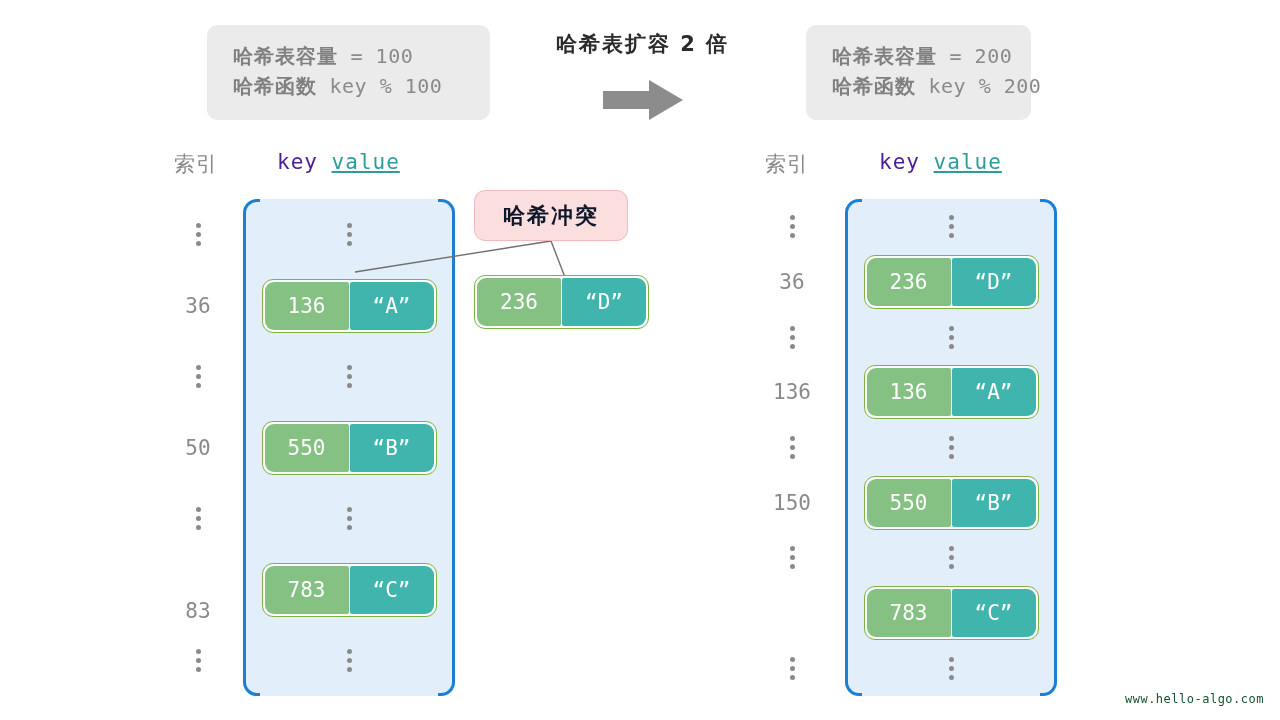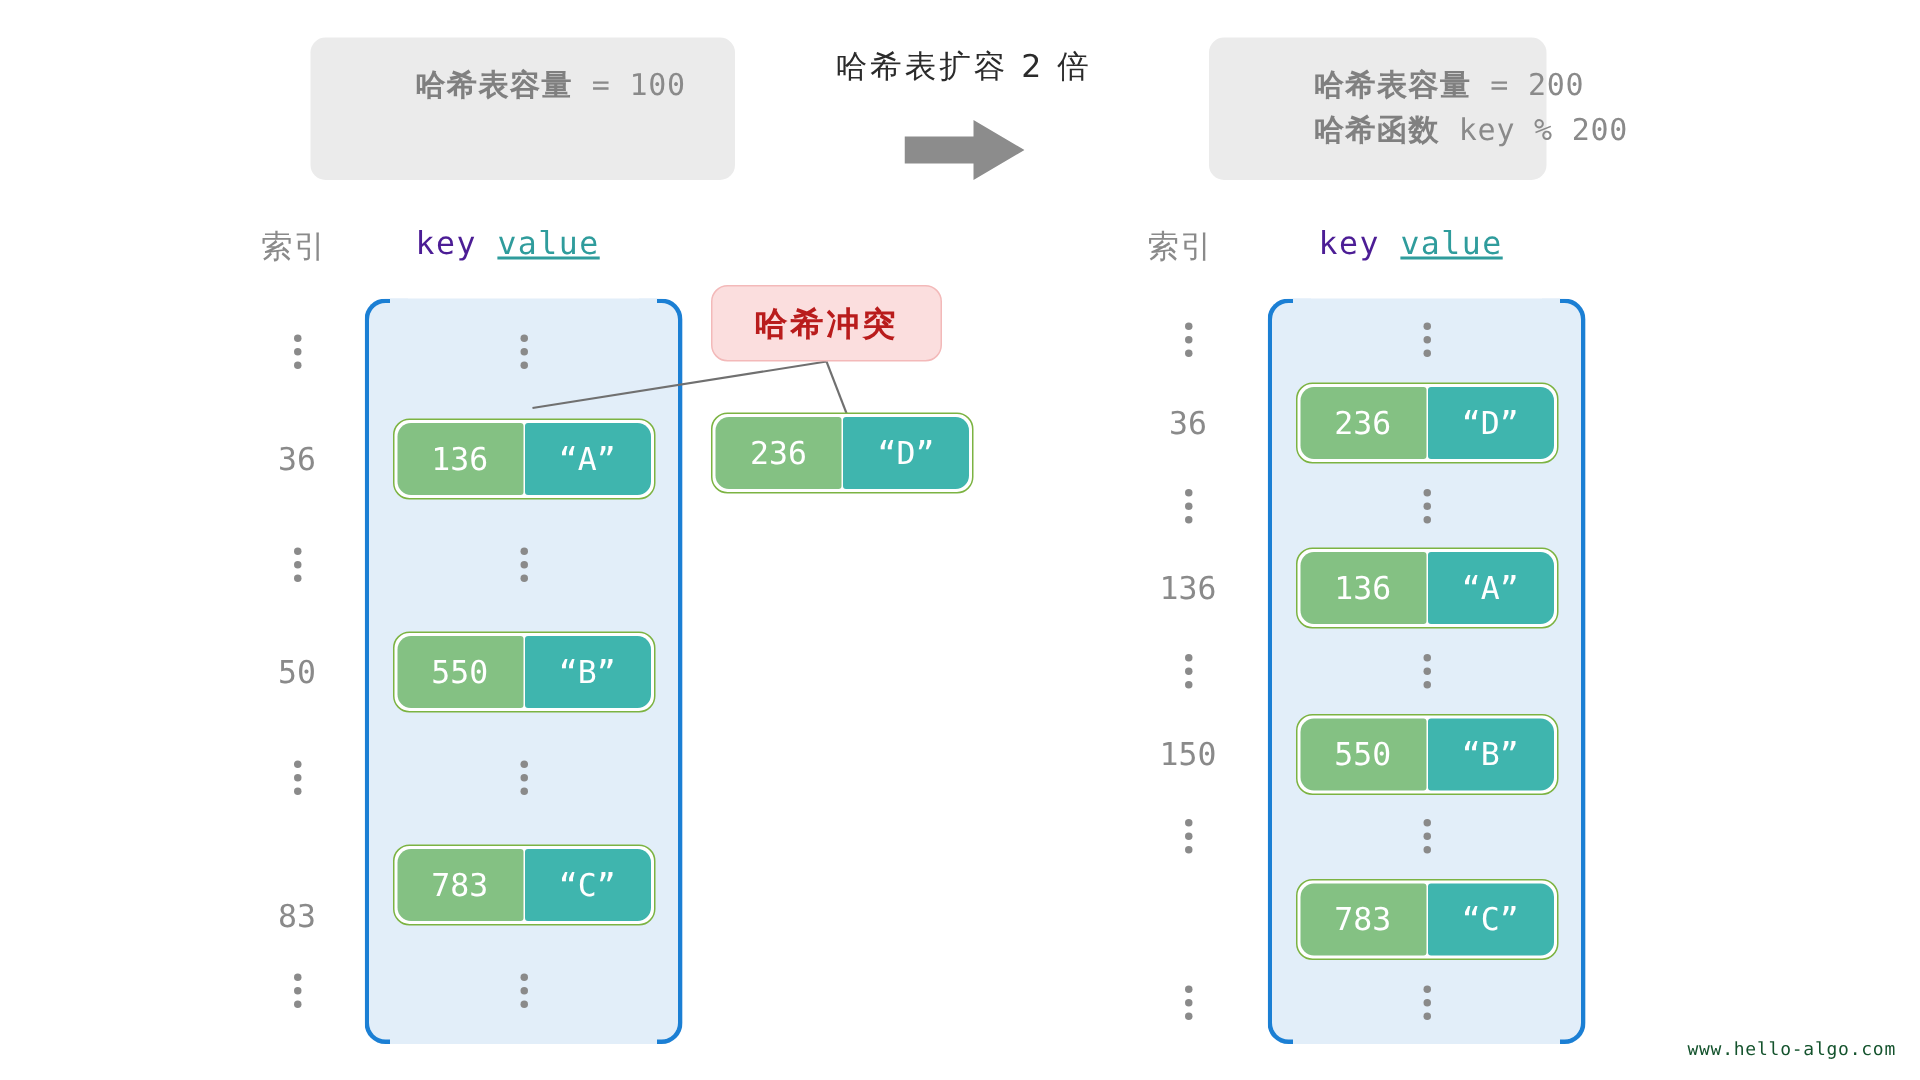--- a/index.html
+++ b/index.html
@@ -24,41 +24,40 @@
     padding: 16px 26px 18px 26px;
     box-sizing: border-box;
   }
   .info-line {
     font-size: 20px;
     line-height: 30px;
     white-space: pre;
     font-family: "DejaVu Sans Mono", "Liberation Mono", monospace;
     color: #8a8a8a;
     letter-spacing: 0.5px;
-    margin-left: 44px;
   }
   .info-line .cn {
     font-family: "DejaVu Sans", "Liberation Sans", sans-serif;
     font-weight: bold;
     color: #808080;
     letter-spacing: 1px;
   }
 
   #info-left  { left: 207px; top: 25px; width: 283px; height: 95px; }
   #info-right { left: 806px; top: 25px; width: 225px; height: 95px; }
 
   
   #transform-title {
     position: absolute;
     left: 520px;
     top: 30px;
     width: 245px;
     text-align: center;
     font-size: 21px;
-    font-weight: normal;
+    font-weight: bold;
     color: #2b2b2b;
     letter-spacing: 2px;
     white-space: pre;
   }
   #transform-arrow {
     position: absolute;
     left: 603px;
     top: 78px;
     width: 80px;
     height: 44px;
@@ -214,21 +213,21 @@
     width: 154px;
     height: 51px;
     background: #fbdede;
     border: 1.5px solid #f3b9b9;
     border-radius: 11px;
     display: flex;
     align-items: center;
     justify-content: center;
     font-size: 22px;
     font-weight: bold;
-    color: #b91c1c;
+    color: #0f172a;
     letter-spacing: 2px;
     box-sizing: border-box;
   }
 
   #connector-svg {
     position: absolute;
     left: 0;
     top: 0;
     width: 1280px;
     height: 720px;
@@ -245,20 +244,21 @@
     font-family: "DejaVu Sans Mono", "Liberation Mono", monospace;
     letter-spacing: 0.5px;
     margin-left: 35px;
   }
 </style>
 </head>
 <body>
 
 <div class="info-box" id="info-left">
   <div class="info-line"><span class="cn">哈希表容量</span><span> = 100</span></div>
+  <div class="info-line"><span class="cn">哈希函数</span><span> key % 100</span></div>
 </div>
 
 <div id="transform-title">哈希表扩容 2 倍</div>
 <svg id="transform-arrow" viewBox="0 0 80 44">
   <polygon points="0,13 46,13 46,2 80,22 46,42 46,31 0,31" fill="#8c8c8c"></polygon>
 </svg>
 
 <div class="info-box" id="info-right">
   <div class="info-line"><span class="cn">哈希表容量</span><span> = 200</span></div>
   <div class="info-line"><span class="cn">哈希函数</span><span> key % 200</span></div>

